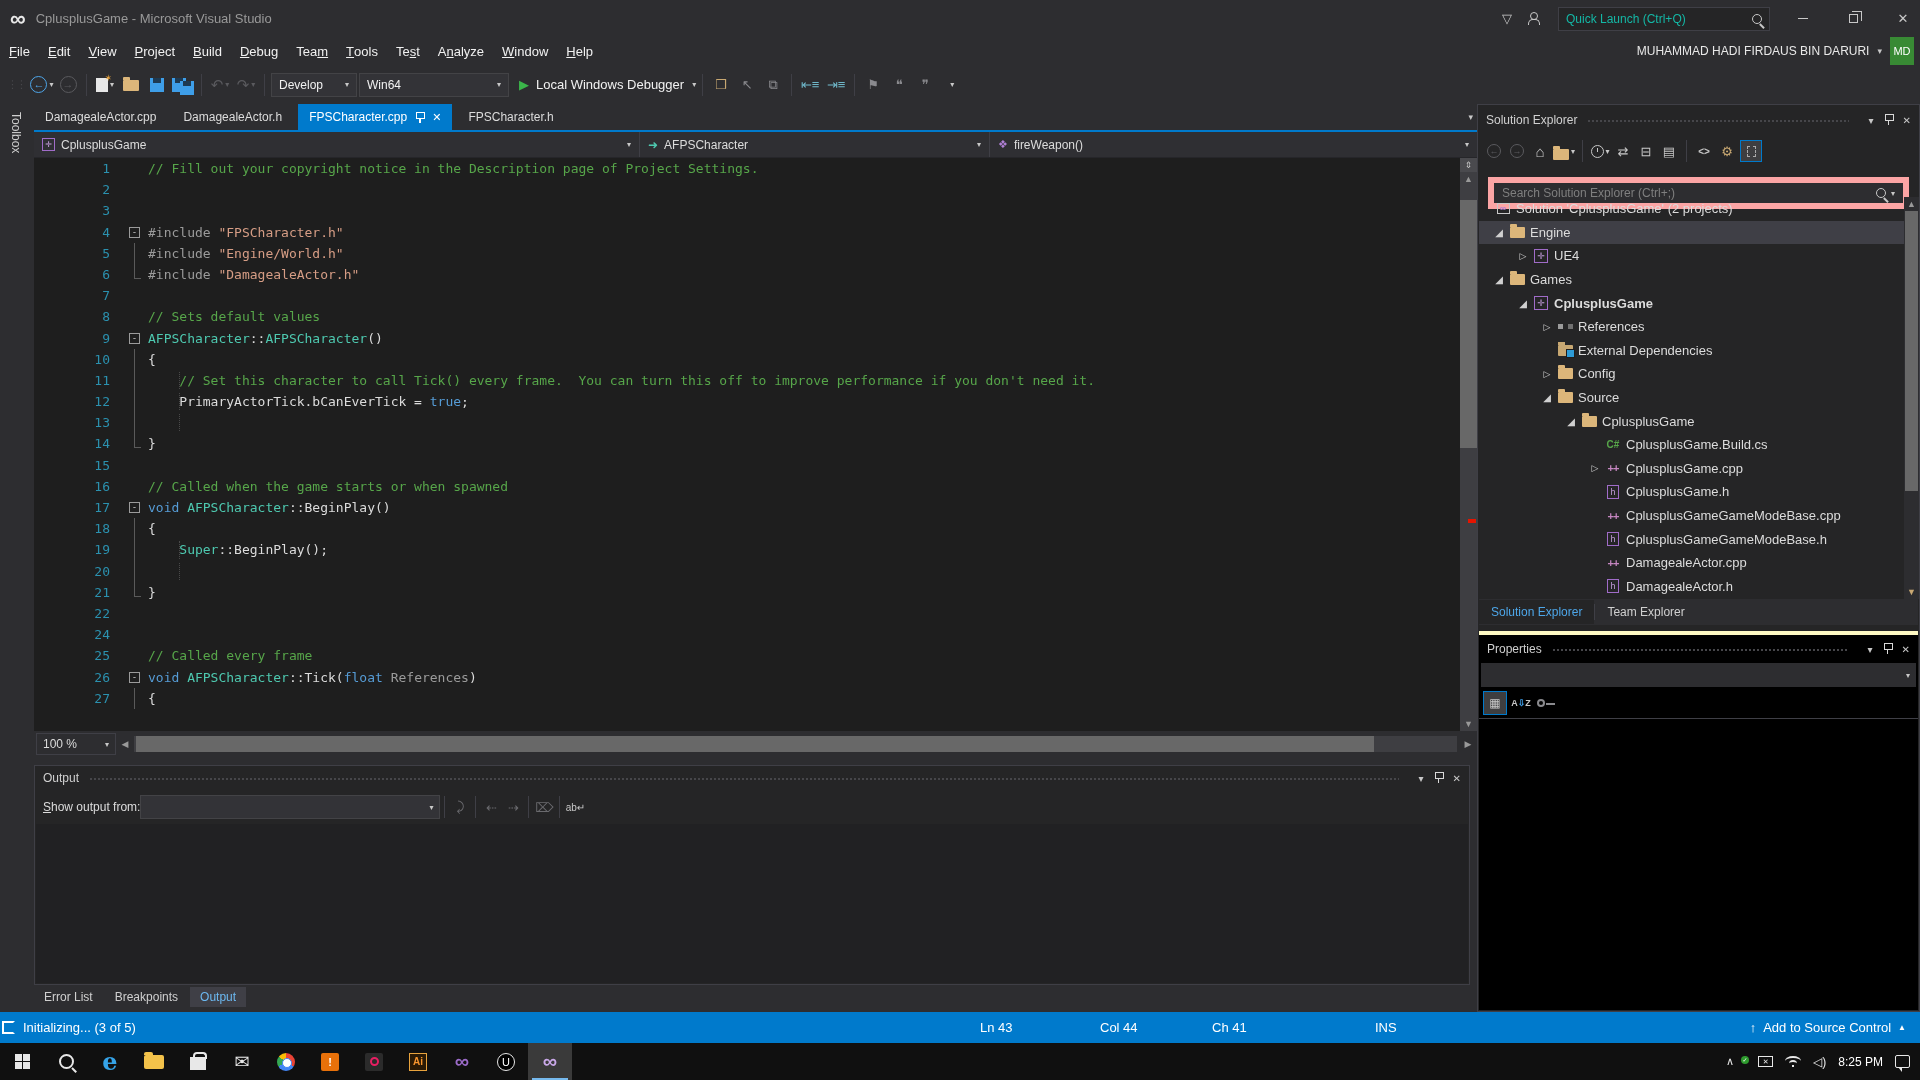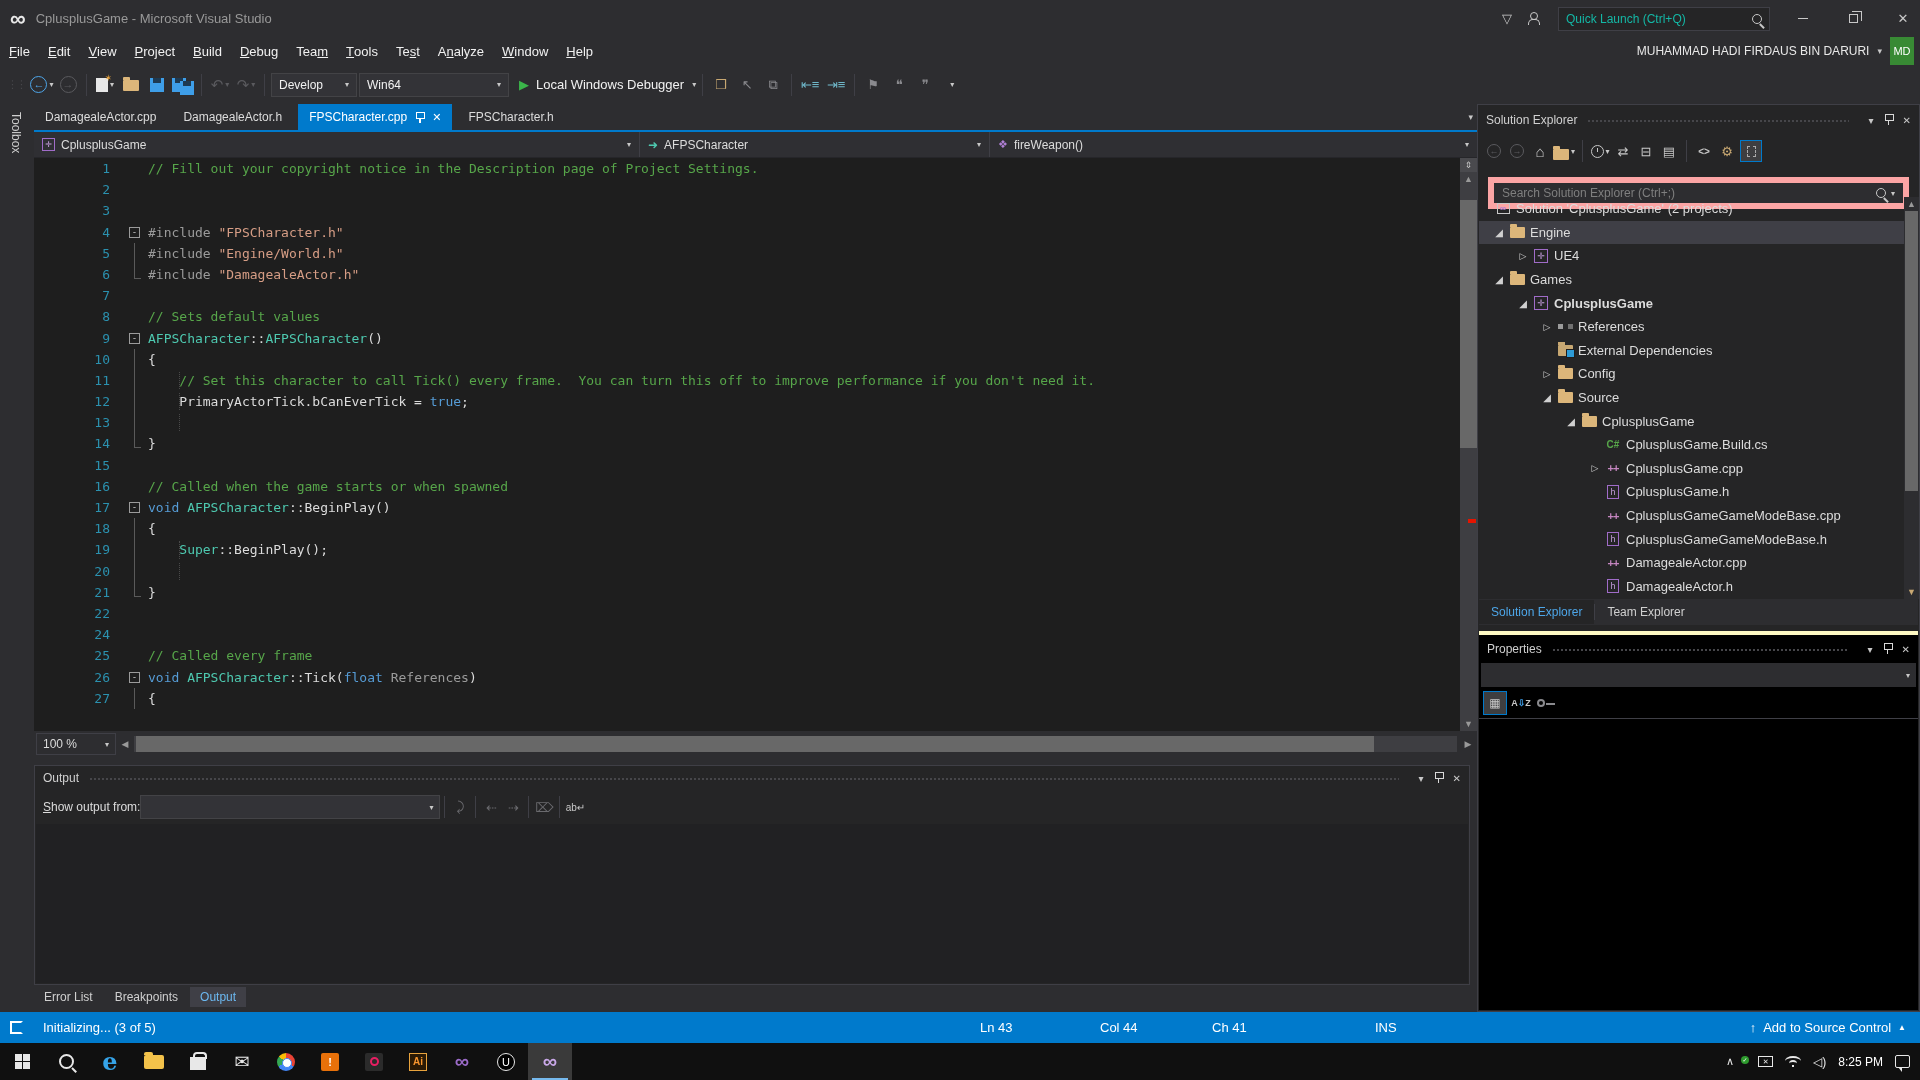--- a/index.html
+++ b/index.html
@@ -171,21 +171,21 @@
   #props-combo{height:24px;margin:0 2px;background:#2D2D30;display:flex;align-items:center;justify-content:flex-end;padding:0 6px}
   #props-toolbar{height:32px;display:flex;align-items:center;gap:4px;padding:0 4px;border-bottom:1px solid #3F3F46}
   .cat-sel{width:24px;height:24px;border:1px solid #007ACC;background:#3E3E40;display:flex;align-items:center;justify-content:center;color:#C8C8C8;font-size:12px}
   .az-ic{color:#C8C8C8;font-size:9px;font-weight:bold}
   .az-ic b{color:#3E9EE8}
   .key-ic{width:8px;height:8px;border:2px solid #8A8A8E;border-radius:50%;position:relative;margin-right:8px}
   .key-ic::after{content:"";position:absolute;left:7px;top:2px;width:9px;height:2px;background:#8A8A8E}
 
   
   #statusbar{position:absolute;left:0;top:1012px;width:1920px;height:31px;background:#007ACC;display:flex;align-items:center;font-size:13px;color:#fff}
-  #status-left{display:flex;align-items:center;gap:20px;padding-left:10px}
+  #status-left{display:flex;align-items:center;gap:8px;padding-left:2px}
   .spinner-sq{width:13px;height:13px;border:2px solid #fff;border-right-color:transparent}
   .status-field{position:absolute;top:0;height:31px;display:flex;align-items:center}
   #status-right{margin-left:auto;display:flex;align-items:center;gap:7px;padding-right:14px}
   .up-arrow{font-size:13px}
   .tri-up{font-size:8px}
 
   
   #taskbar{position:absolute;left:0;top:1043px;width:1920px;height:37px;background:#101010;display:flex;align-items:center}
   .tb-app{width:44px;height:37px;display:flex;align-items:center;justify-content:center;position:relative}
   .tb-app.active{background:#3A3A3A}

